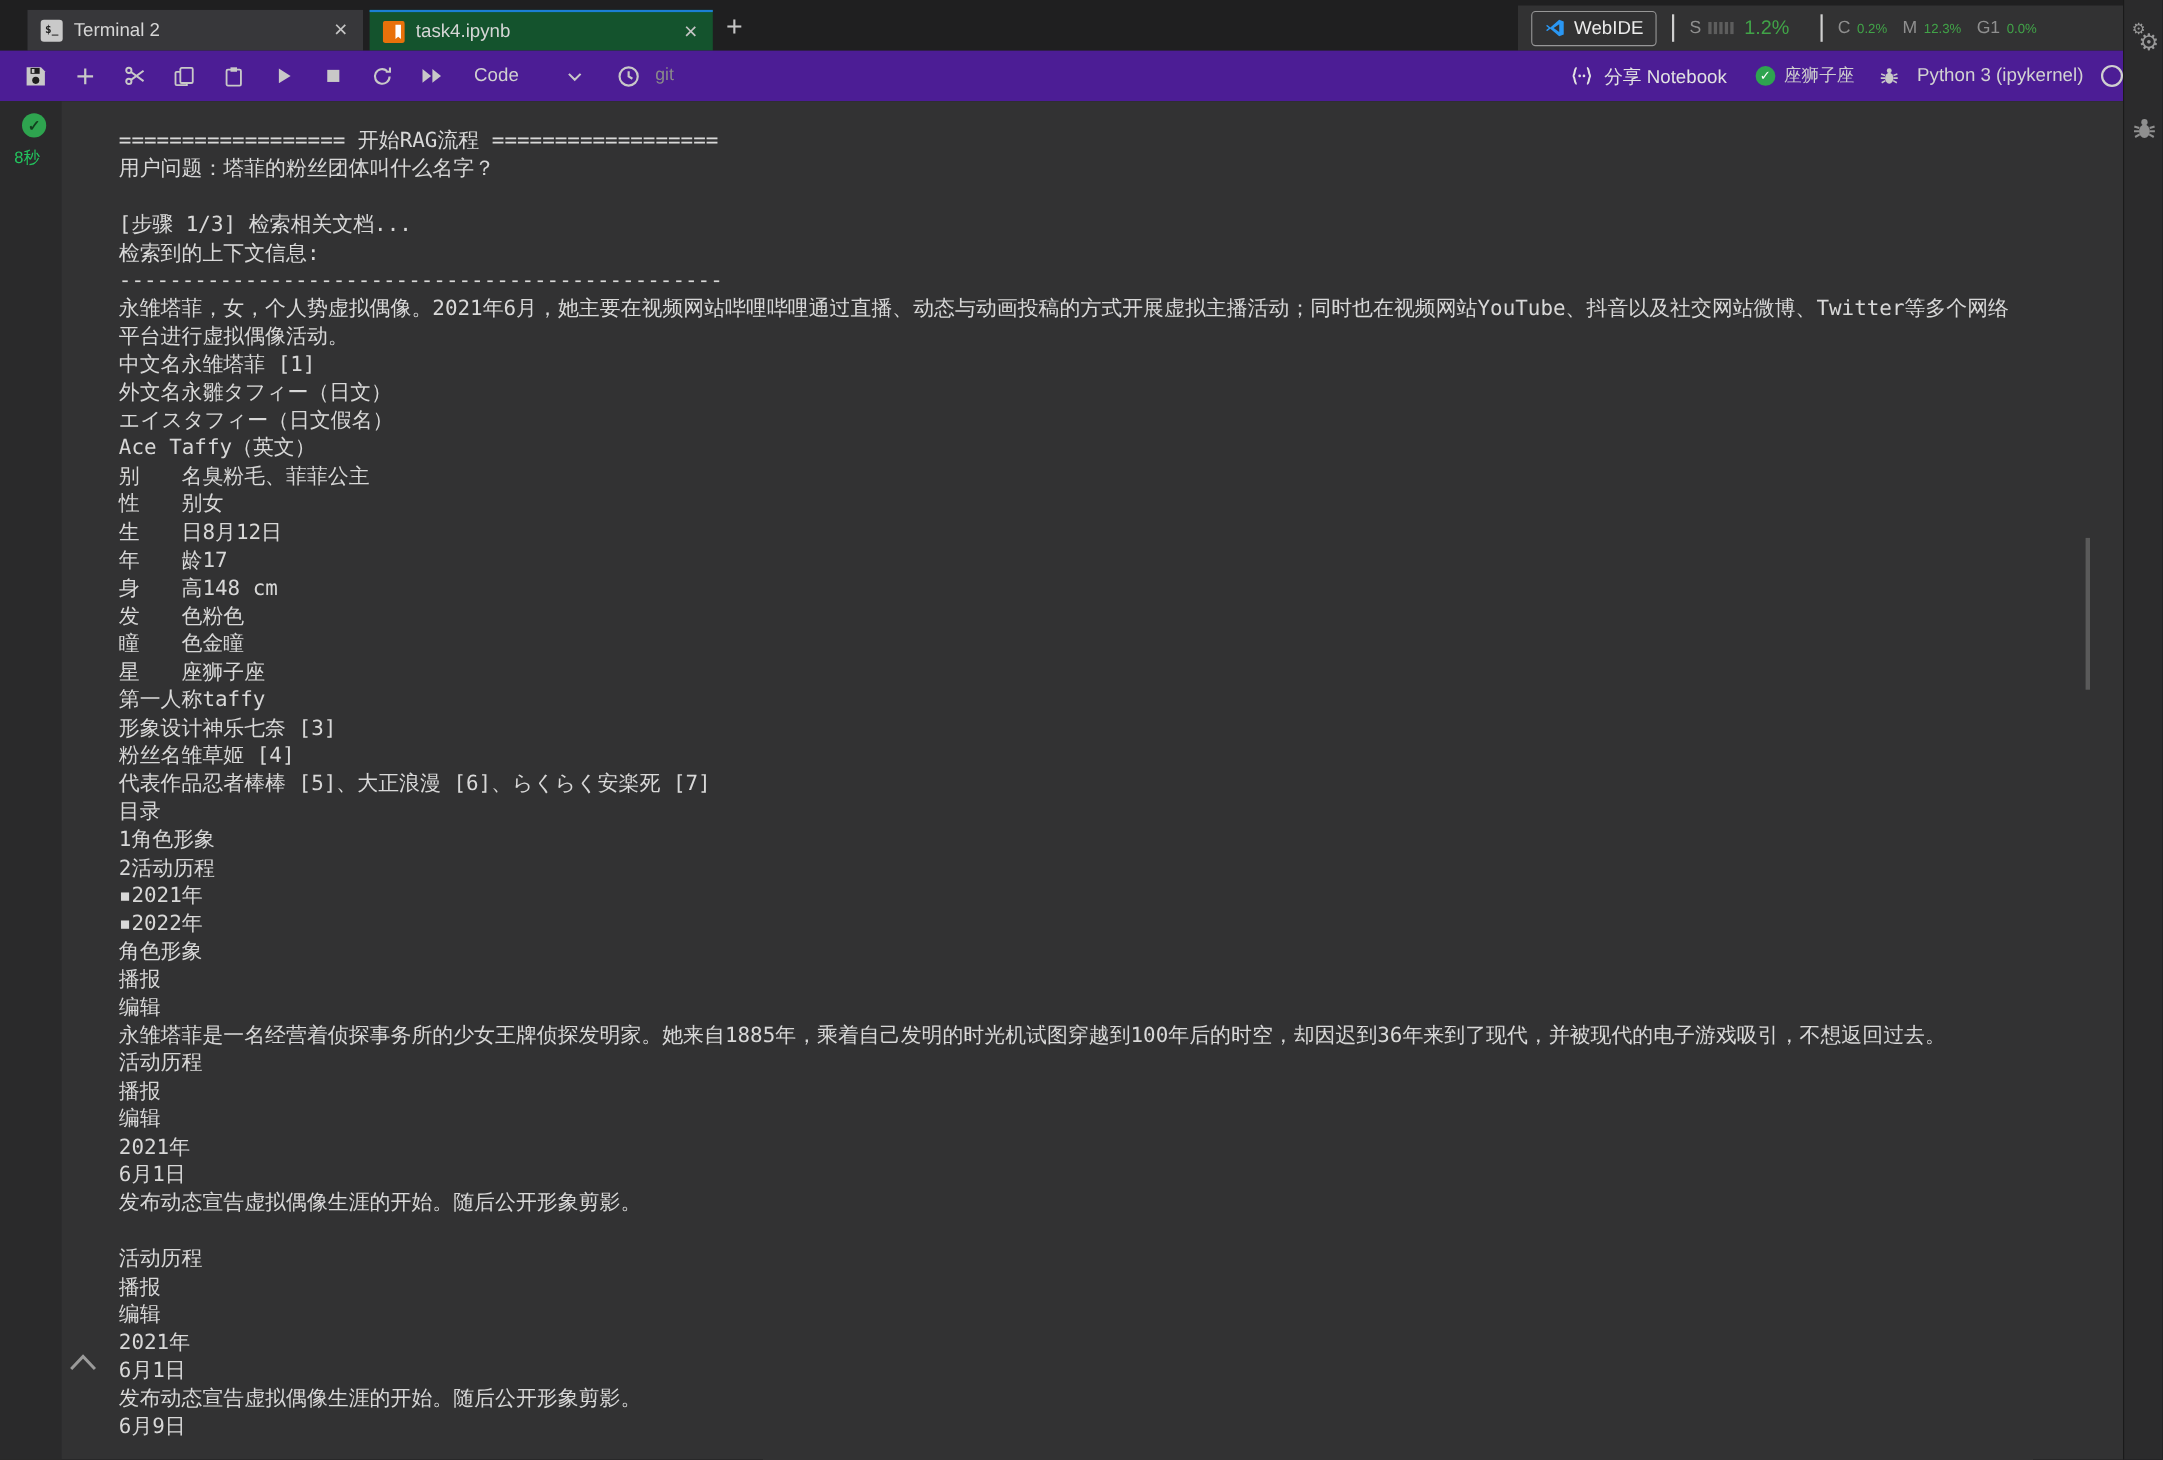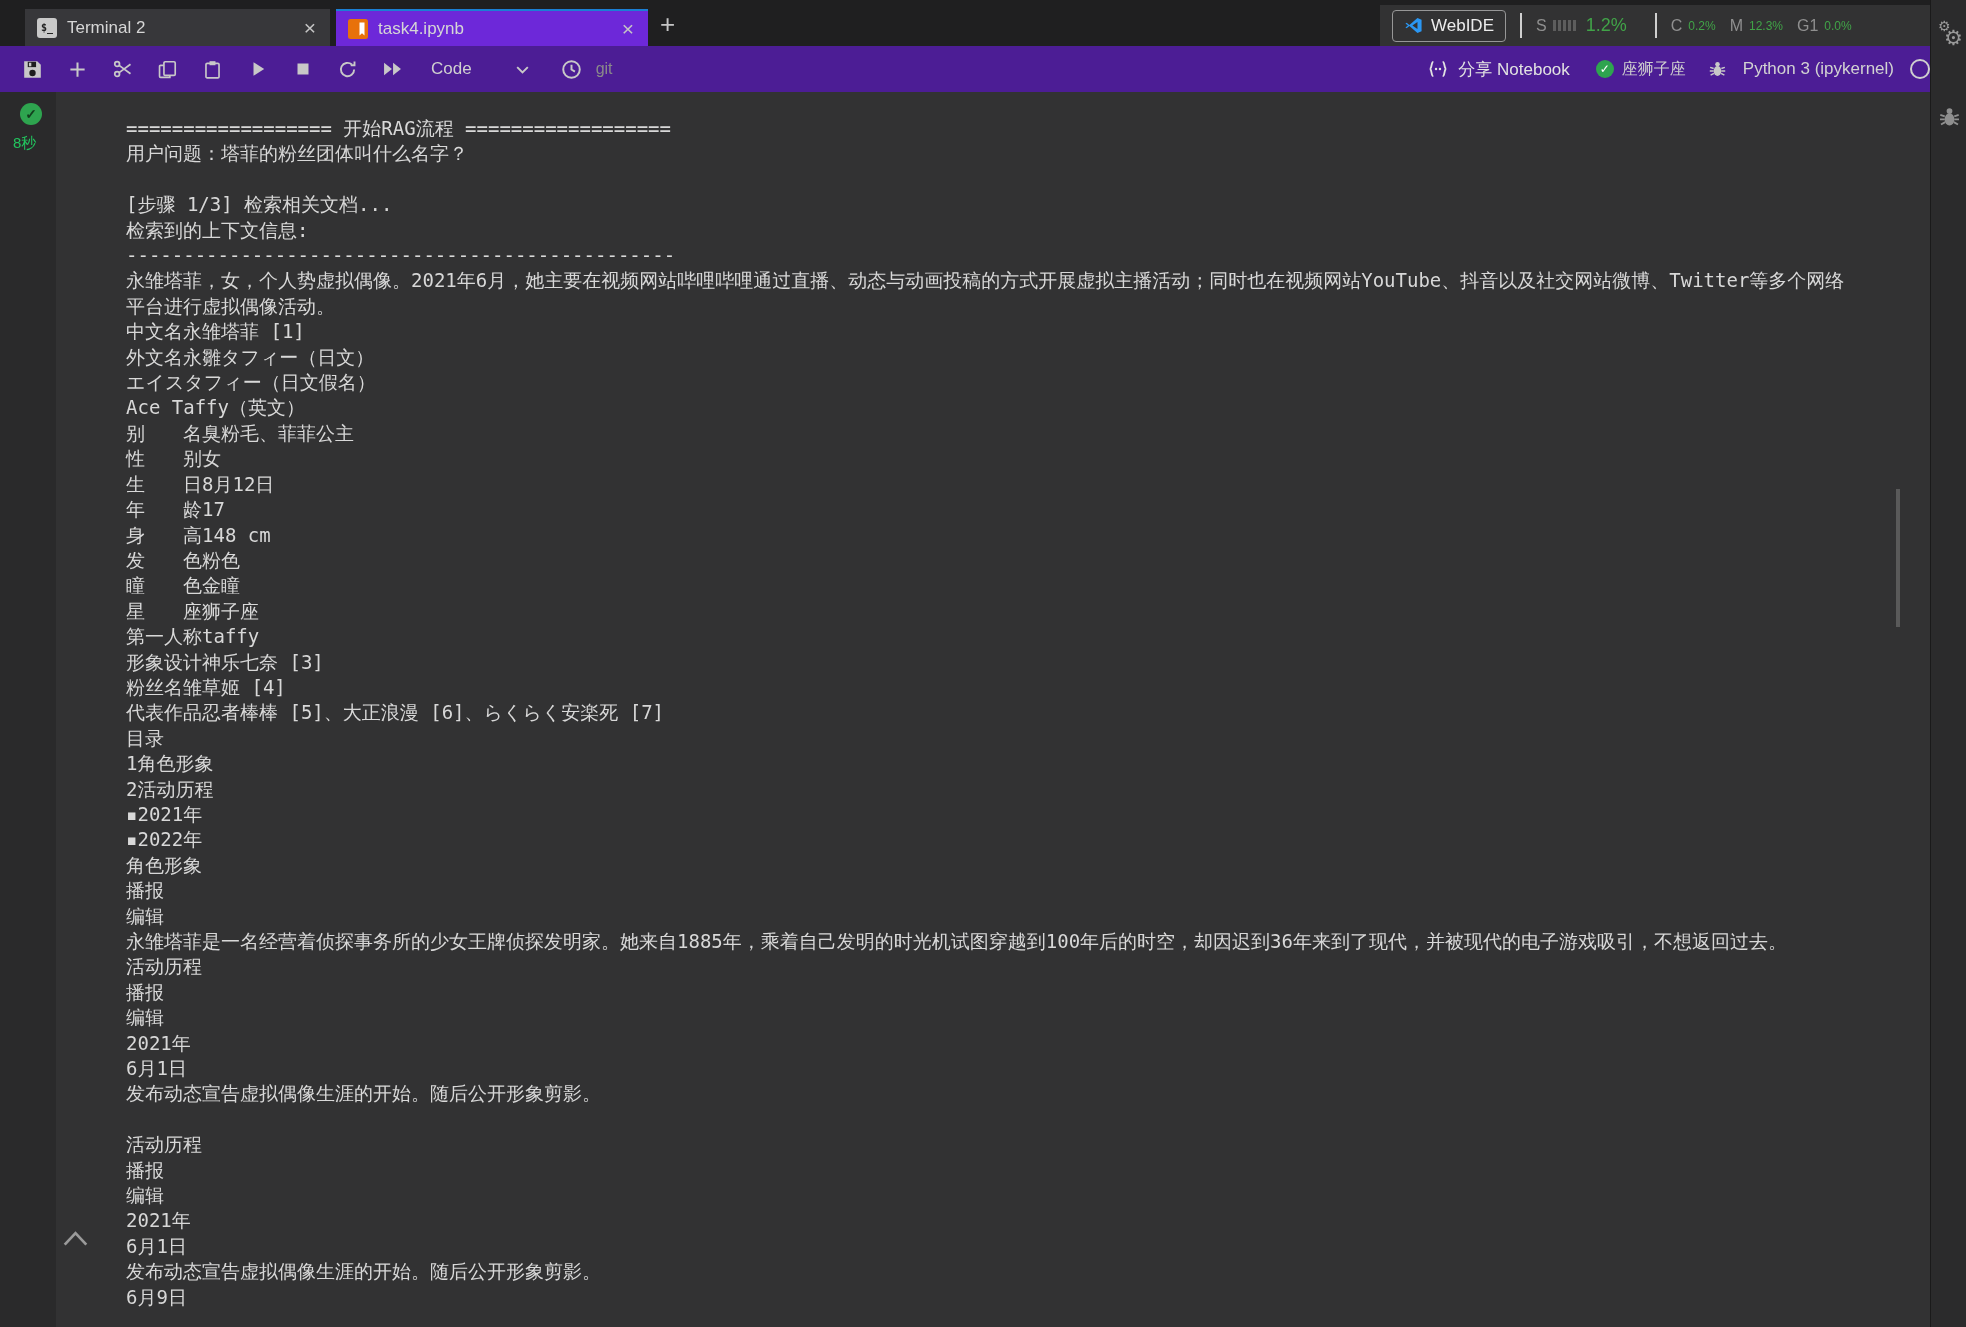--- a/index.html
+++ b/index.html
@@ -4,21 +4,21 @@
 <style>
   html,body{margin:0;padding:0;width:1966px;height:1327px;background:#1f1f20;overflow:hidden;
     font-family:"Liberation Sans",sans-serif;-webkit-font-smoothing:antialiased;}
   .root{position:relative;width:1966px;height:1327px;}
 
   
   .tabbar{position:absolute;left:0;top:0;width:1930px;height:46px;background:#1f1f20;}
   .tab{position:absolute;top:9px;height:37px;display:flex;align-items:center;gap:10px;
        padding:0 12px;box-sizing:border-box;cursor:pointer;}
   .tab-terminal{left:25px;width:305px;background:#37373a;}
-  .tab-notebook{left:336px;width:312px;background:#6d28d9;border-top:2.5px solid #1b7fd4;}
+  .tab-notebook{left:336px;width:312px;background:#14532d;border-top:2.5px solid #1b7fd4;}
   .tab-label{color:#d6d6d6;font-size:17px;flex:1;white-space:nowrap;overflow:hidden;}
   .tab-close{color:#c5c5c5;font-size:21px;line-height:1;padding:0 2px;}
   .term-ico{width:20px;height:20px;background:#c9c9c9;border-radius:3px;color:#222;
     font-family:"DejaVu Sans Mono",monospace;font-size:10px;font-weight:bold;
     display:flex;align-items:center;justify-content:center;flex:0 0 auto;}
   .nb-ico{flex:0 0 auto;display:flex;}
   .newtab{position:absolute;left:660px;top:11px;color:#c5c5c5;font-size:26px;line-height:26px;cursor:pointer;}
 
   .stats{position:absolute;left:1380px;top:5px;width:550px;height:41px;background:#323233;
     display:flex;align-items:center;box-sizing:border-box;padding-left:12px;}
@@ -51,21 +51,21 @@
 
   
   .main{position:absolute;left:0;top:92px;width:1930px;height:1235px;background:#323233;}
   .gutter{position:absolute;left:0;top:0;width:56px;height:100%;background:#2a2a2b;}
   .execbadge{position:absolute;left:20px;top:11px;width:22px;height:22px;border-radius:50%;
     background:#2ea44f;color:#123f1e;font-size:14px;font-weight:bold;
     display:flex;align-items:center;justify-content:center;}
   .exectime{position:absolute;left:13px;top:42px;color:#22c55e;font-size:15px;}
   .output{position:absolute;left:108px;top:24px;font-family:"DejaVu Sans Mono",monospace;
     font-size:19px;line-height:25.4px;color:#d8d8d8;white-space:pre;}
-  .oline{white-space:pre;margin-left:18px;}
+  .oline{white-space:pre;}
   .chevup{position:absolute;left:62px;top:1138px;cursor:pointer;display:flex;}
   .scrollthumb{position:absolute;left:1896px;top:397px;width:4px;height:138px;background:#5a5a5a;cursor:pointer;}
 
   
   .rightstrip{position:absolute;left:1930px;top:0;width:36px;height:1327px;background:#2b2b2c;
     border-left:1px solid #1a1a1a;box-sizing:border-box;}
   .strip-gears{position:absolute;left:4px;top:18px;width:30px;height:40px;color:#999;cursor:pointer;}
   .gear-a{position:absolute;left:3px;top:0;font-size:14px;}
   .gear-b{position:absolute;left:9px;top:8px;font-size:21px;}
   .strip-bug{position:absolute;left:7px;top:106px;cursor:pointer;display:flex;}

